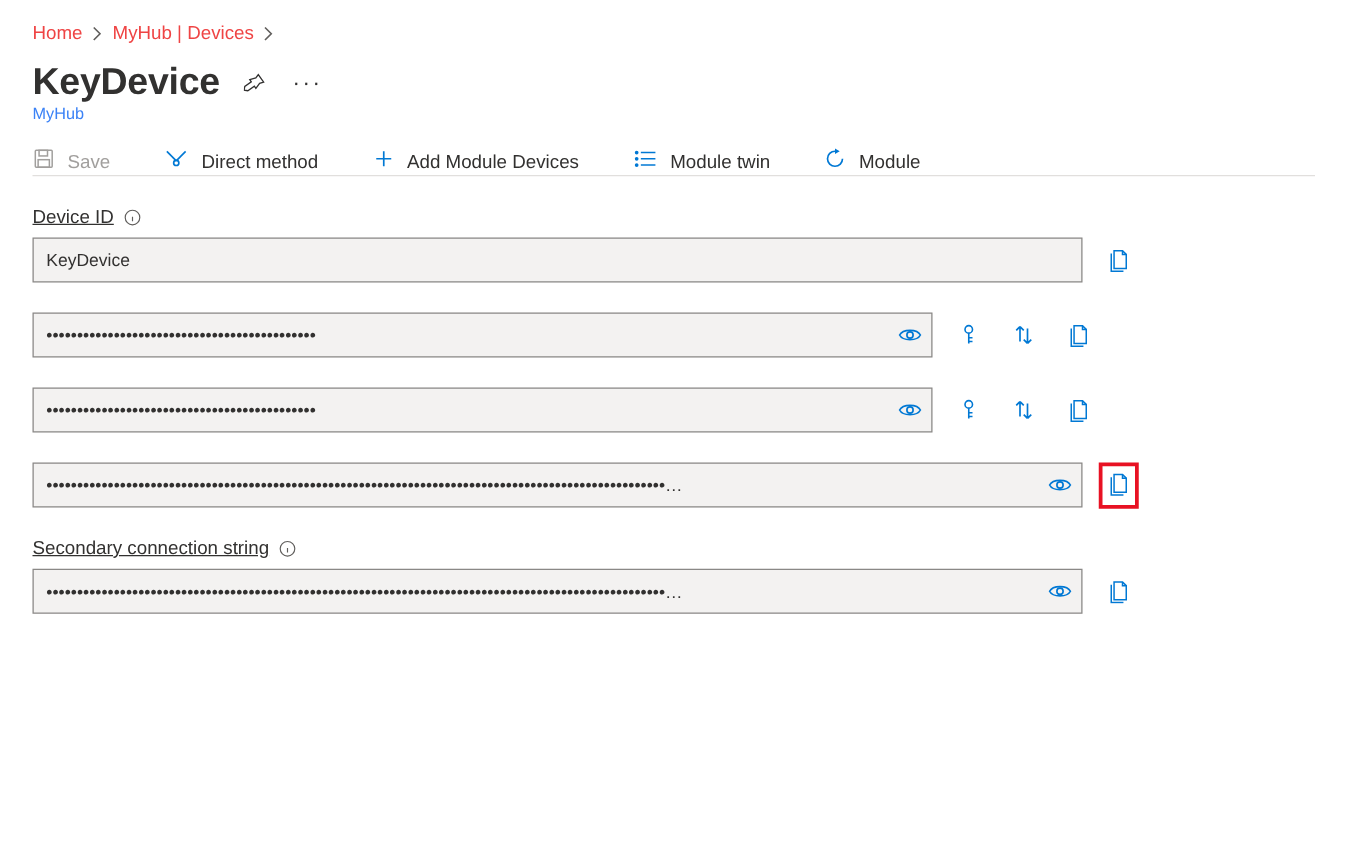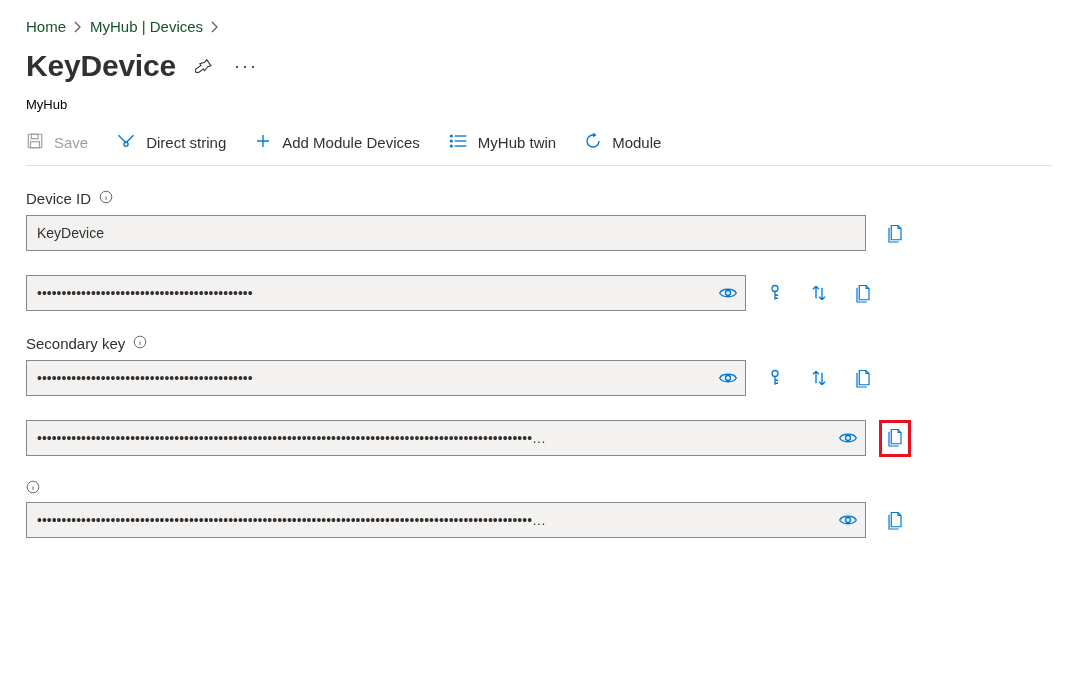--- a/index.html
+++ b/index.html
@@ -15,40 +15,39 @@
   .root { padding: 18px 26px 0 26px; }
 
   
   .breadcrumb {
     display: flex;
     align-items: center;
     gap: 8px;
     font-size: 15px;
     margin-bottom: 14px;
   }
-  .breadcrumb a { color: #14532d; text-decoration: none; cursor: pointer; }
+  .breadcrumb a { color: #ef4444; text-decoration: none; cursor: pointer; }
   .crumb-sep { color: #605E5C; }
   .crumb-sep svg { display: block; }
 
   
   .header-row { display: flex; align-items: center; gap: 14px; }
   h1 { font-size: 30px; font-weight: 600; letter-spacing: -0.2px; }
   .icon-btn {
     display: inline-flex; align-items: center; justify-content: center;
     width: 28px; height: 28px; cursor: pointer; color: #323130;
   }
-  .subhead { font-size: 13px; color: #000000; margin-top: 14px; }
+  .subhead { font-size: 13px; color: #3b82f6; margin-top: 0; }
 
   
   .toolbar {
     display: flex;
     align-items: center;
-    gap: 28px;
+    gap: 43px;
     margin-top: 20px;
-    padding-bottom: 12px;
     border-bottom: 1px solid #E1DFDD;
     width: 100%;
   }
   .tool {
     display: inline-flex;
     align-items: center;
     gap: 10px;
     font-size: 15px;
     cursor: pointer;
     color: #323130;
@@ -56,23 +55,25 @@
   .tool.disabled { color: #A19F9D; cursor: default; }
   .tool svg { flex-shrink: 0; }
   .ico-blue { color: #0078D4; }
   .ico-grey { color: #A19F9D; }
 
   
   .fields { margin-top: 24px; }
   .field { margin-bottom: 24px; }
   .field-label {
     display: flex;
+    align-items: center;
     gap: 8px;
     font-size: 15px;
     margin-bottom: 8px;
+    text-decoration: underline;
   }
   .info-icon { color: #605E5C; display: inline-flex; }
   .field-row {
     display: flex;
     align-items: center;
     gap: 20px;
   }
   .input-wrap {
     position: relative;
     width: 840px;
@@ -160,42 +161,42 @@
       <span>Save</span>
     </div>
     <div class="tool">
       <span class="ico-blue">
         <svg width="20" height="18" viewBox="0 0 24 20" fill="none" stroke="currentColor" stroke-width="1.6">
           <path d="M3 3 L12 12"></path>
             <path d="M21 3 L12 12"></path>
             <circle cx="12" cy="14" r="2.5"></circle>
         </svg>
       </span>
-      <span>Direct string</span>
+      <span>Direct method</span>
     </div>
     <div class="tool">
       <span class="ico-blue">
         <svg width="18" height="18" viewBox="0 0 24 24" fill="none" stroke="currentColor" stroke-width="1.8">
           <path d="M12 4 V20 M4 12 H20"></path>
         </svg>
       </span>
       <span>Add Module Devices</span>
     </div>
     <div class="tool">
       <span class="ico-blue">
         <svg width="20" height="18" viewBox="0 0 24 20" fill="none" stroke="currentColor" stroke-width="1.6">
           <circle cx="4" cy="4" r="1" fill="currentColor"></circle>
             <path d="M8 4 H22"></path>
           <circle cx="4" cy="10" r="1" fill="currentColor"></circle>
             <path d="M8 10 H22"></path>
           <circle cx="4" cy="16" r="1" fill="currentColor"></circle>
             <path d="M8 16 H22"></path>
         </svg>
       </span>
-      <span>MyHub twin</span>
+      <span>Module twin</span>
     </div>
     <div class="tool">
       <span class="ico-blue">
         <svg width="18" height="18" viewBox="0 0 24 24" fill="none" stroke="currentColor" stroke-width="1.8">
           <path d="M20 12 A8 8 0 1 1 12 4"></path>
             <path d="M12 1 L12 7 L17 4 Z" fill="currentColor" stroke="none"></path>
         </svg>
       </span>
       <span>Module</span>
     </div>
@@ -258,29 +259,20 @@
               <path d="M7 3 H16 L20 7 V22 H7 Z"></path>
                 <path d="M16 3 V7 H20"></path>
                 <path d="M4 6 V25 H17"></path>
             </svg>
           </span>
         </div>
       </div>
     </div>
 
     <div class="field">
-      <div class="field-label">
-        <span>Secondary key</span>
-        <span class="info-icon">
-          <svg width="14" height="14" viewBox="0 0 24 24" fill="none" stroke="currentColor" stroke-width="1.6">
-              <circle cx="12" cy="12" r="10"></circle>
-              <path d="M12 8 h0.01 M12 11 V17"></path>
-            </svg>
-        </span>
-      </div>
       <div class="field-row">
         <div class="input-wrap shorter">
           <input class="input shorter" readonly="" value="••••••••••••••••••••••••••••••••••••••••••••" style="">
           <span class="eye">
             <svg width="20" height="16" viewBox="0 0 24 18" fill="none" stroke="currentColor" stroke-width="1.6">
                 <path d="M2 9 C5 3 19 3 22 9 C19 15 5 15 2 9 Z"></path>
                 <circle cx="12" cy="9" r="3"></circle>
               </svg>
           </span>
         </div>
@@ -328,20 +320,21 @@
                   <path d="M4 6 V25 H17"></path>
               </svg>
             </span>
           </span>
         </div>
       </div>
     </div>
 
     <div class="field">
       <div class="field-label">
+        <span>Secondary connection string</span>
         <span class="info-icon">
           <svg width="14" height="14" viewBox="0 0 24 24" fill="none" stroke="currentColor" stroke-width="1.6">
               <circle cx="12" cy="12" r="10"></circle>
               <path d="M12 8 h0.01 M12 11 V17"></path>
             </svg>
         </span>
       </div>
       <div class="field-row">
         <div class="input-wrap">
           <input class="input" readonly="" style="padding-right: 36px;" value="•••••••••••••••••••••••••••••••••••••••••••••••••••••••••••••••••••••••••••••••••••••••••••••••••••••…">

